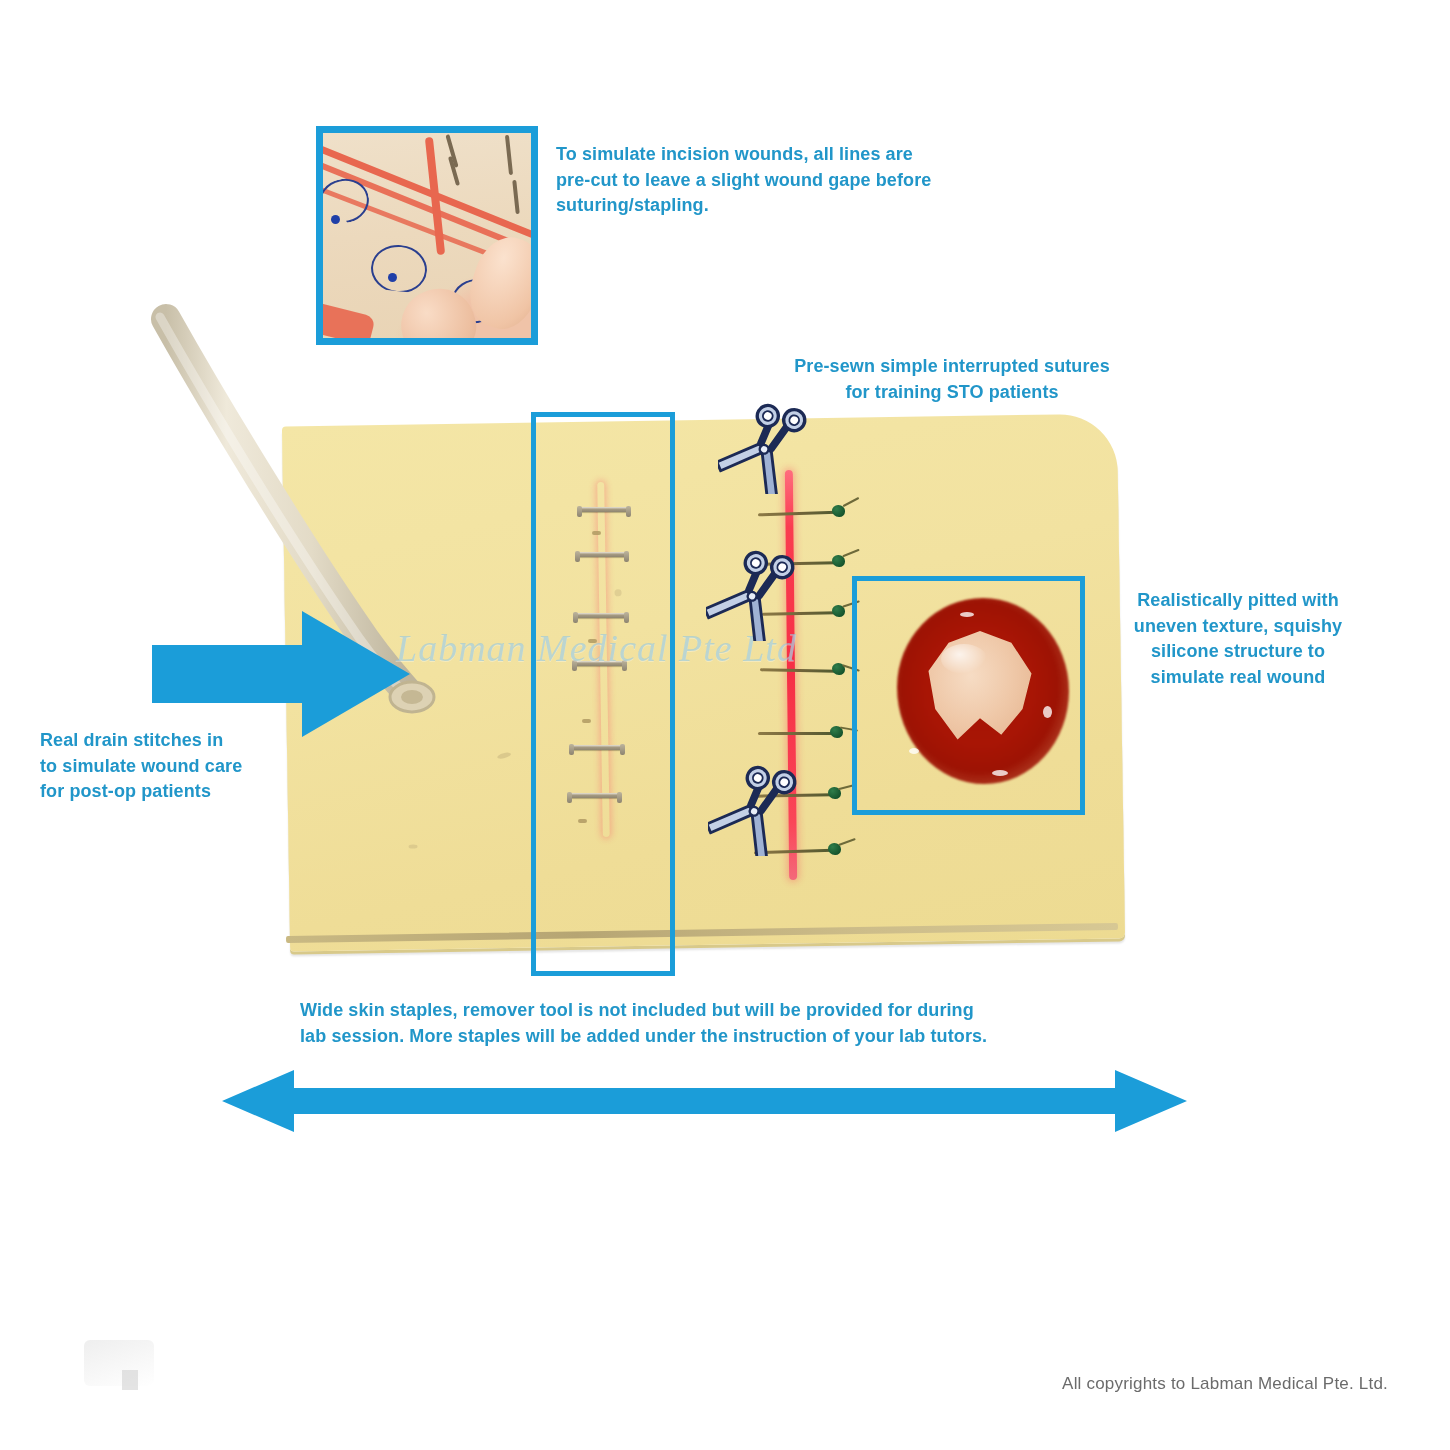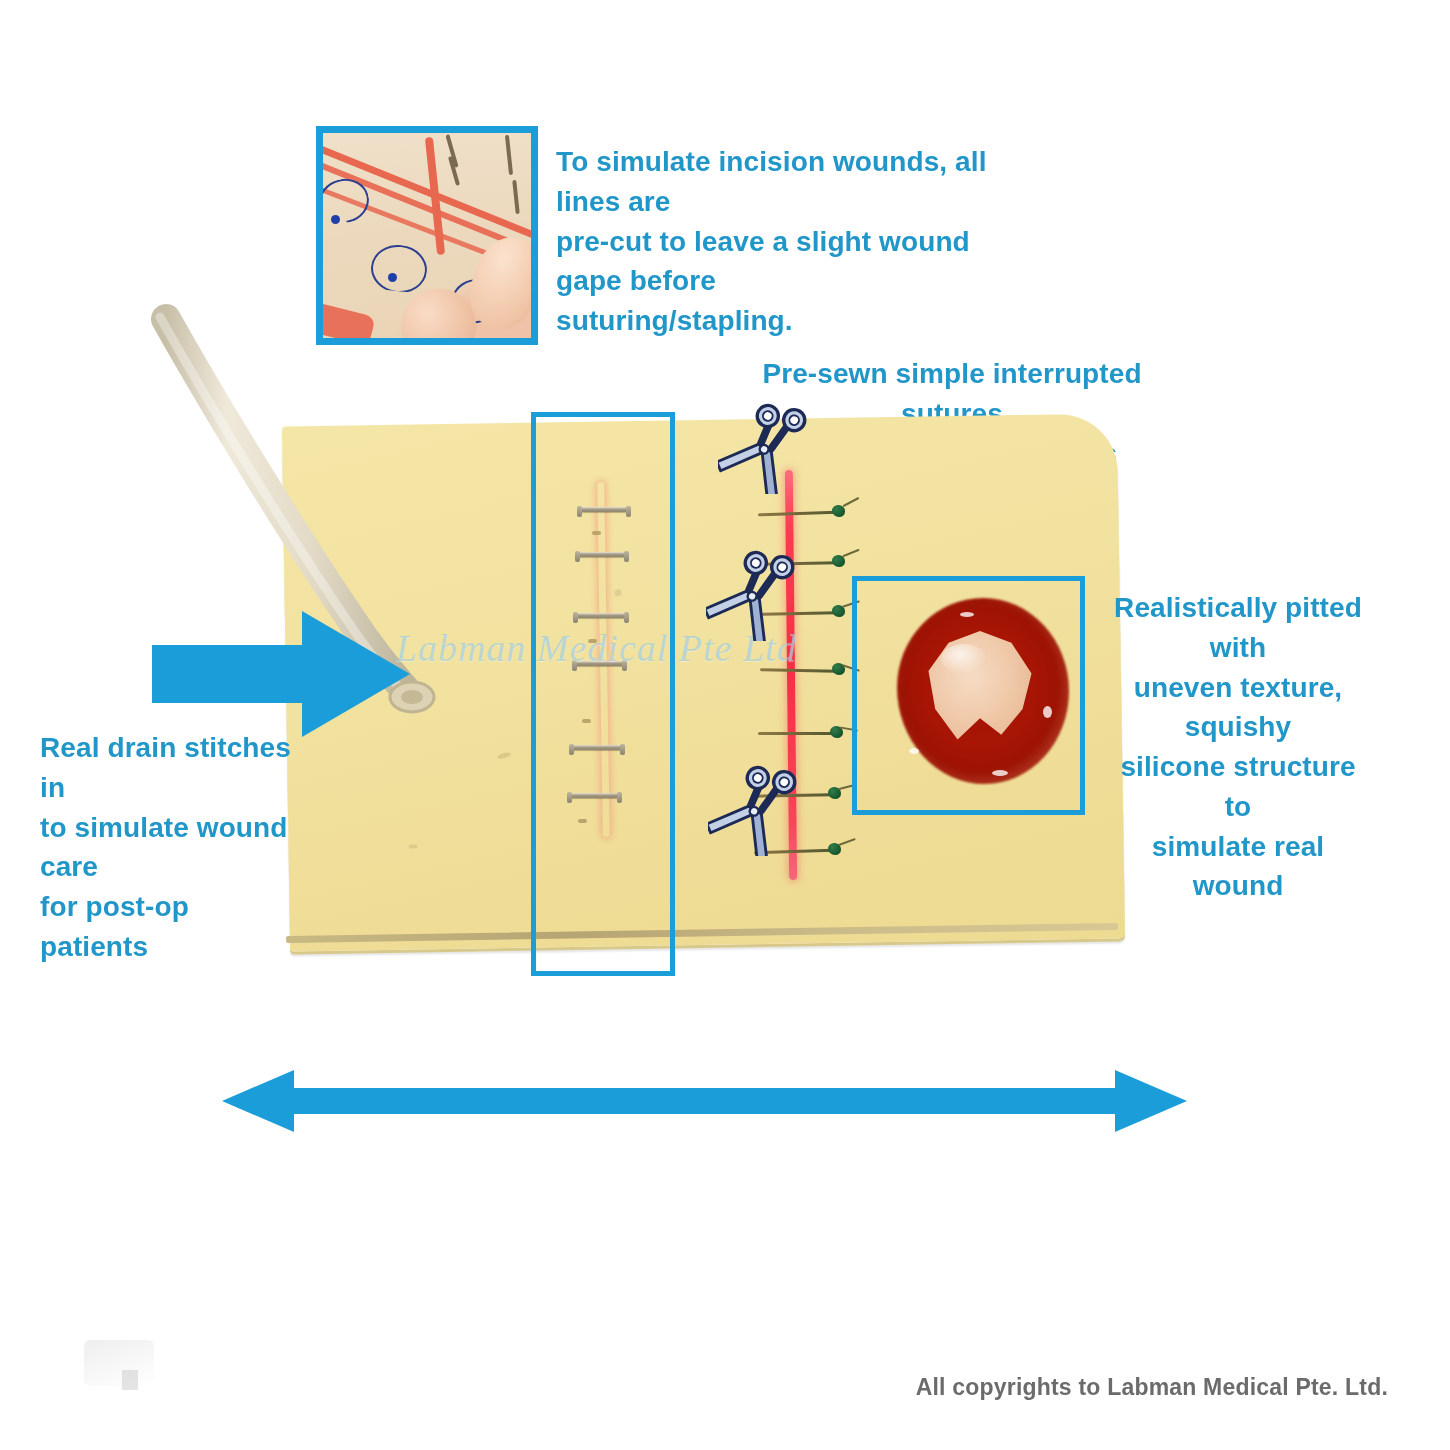--- a/index.html
+++ b/index.html
@@ -8,21 +8,21 @@
     font-family:"Liberation Sans", sans-serif;
     background:#ffffff;
   }
   .stage{position:absolute;left:0;top:0;width:1450px;height:1450px;}
 
   
   .anno{
     position:absolute;
     color:#2196c9;
     font-weight:bold;
-    font-size:28px;
+    font-size:18px;
     line-height:1.42;
     letter-spacing:.1px;
     white-space:pre-line;
   }
   .anno.center{text-align:center;}
 
   
   .callbox{position:absolute;border:5px solid #1b9dd9;box-sizing:border-box;}
 
   
@@ -120,21 +120,21 @@
   .arrow-left{position:absolute;left:152px;top:611px;width:260px;height:126px;}
   
   .arrow-dbl{position:absolute;left:222px;top:1070px;width:965px;height:62px;}
 
   
   .sciss{position:absolute;width:96px;height:96px;}
 
   
   .footer{
     position:absolute;right:62px;top:1374px;
-    color:#6b6b6b;font-size:23px;font-weight:bold;letter-spacing:.2px;
+    color:#6b6b6b;font-size:17px;font-weight:normal;letter-spacing:.2px;
   }
   .ghost{position:absolute;left:84px;top:1340px;width:70px;height:46px;
     background:linear-gradient(160deg,rgba(225,225,225,.55),rgba(245,245,245,0));border-radius:6px;}
   .ghost2{position:absolute;left:122px;top:1370px;width:16px;height:20px;
     background:rgba(205,205,205,.55);}
 </style>
 </head>
 <body>
 
 <div class="stage">
@@ -329,19 +329,21 @@
 
   <div class="anno" style="left:40px;top:728px;width:260px;">Real drain stitches in
 to simulate wound care
 for post-op patients</div>
 
   <div class="anno" style="left:1112px;top:588px;width:252px;text-align:center;">Realistically pitted with
 uneven texture, squishy
 silicone  structure to
 simulate real wound</div>
 
+  <div class="anno" style="left:300px;top:998px;width:810px;">Wide skin staples, remover tool is not included but will be provided for during
+lab session. More staples will be added under the instruction of your lab tutors.</div>
 
 
   <div class="ghost"></div>
   <div class="ghost2"></div>
   <div class="footer">All copyrights to Labman Medical Pte. Ltd.</div>
 
 </div>
 
 </body></html>

